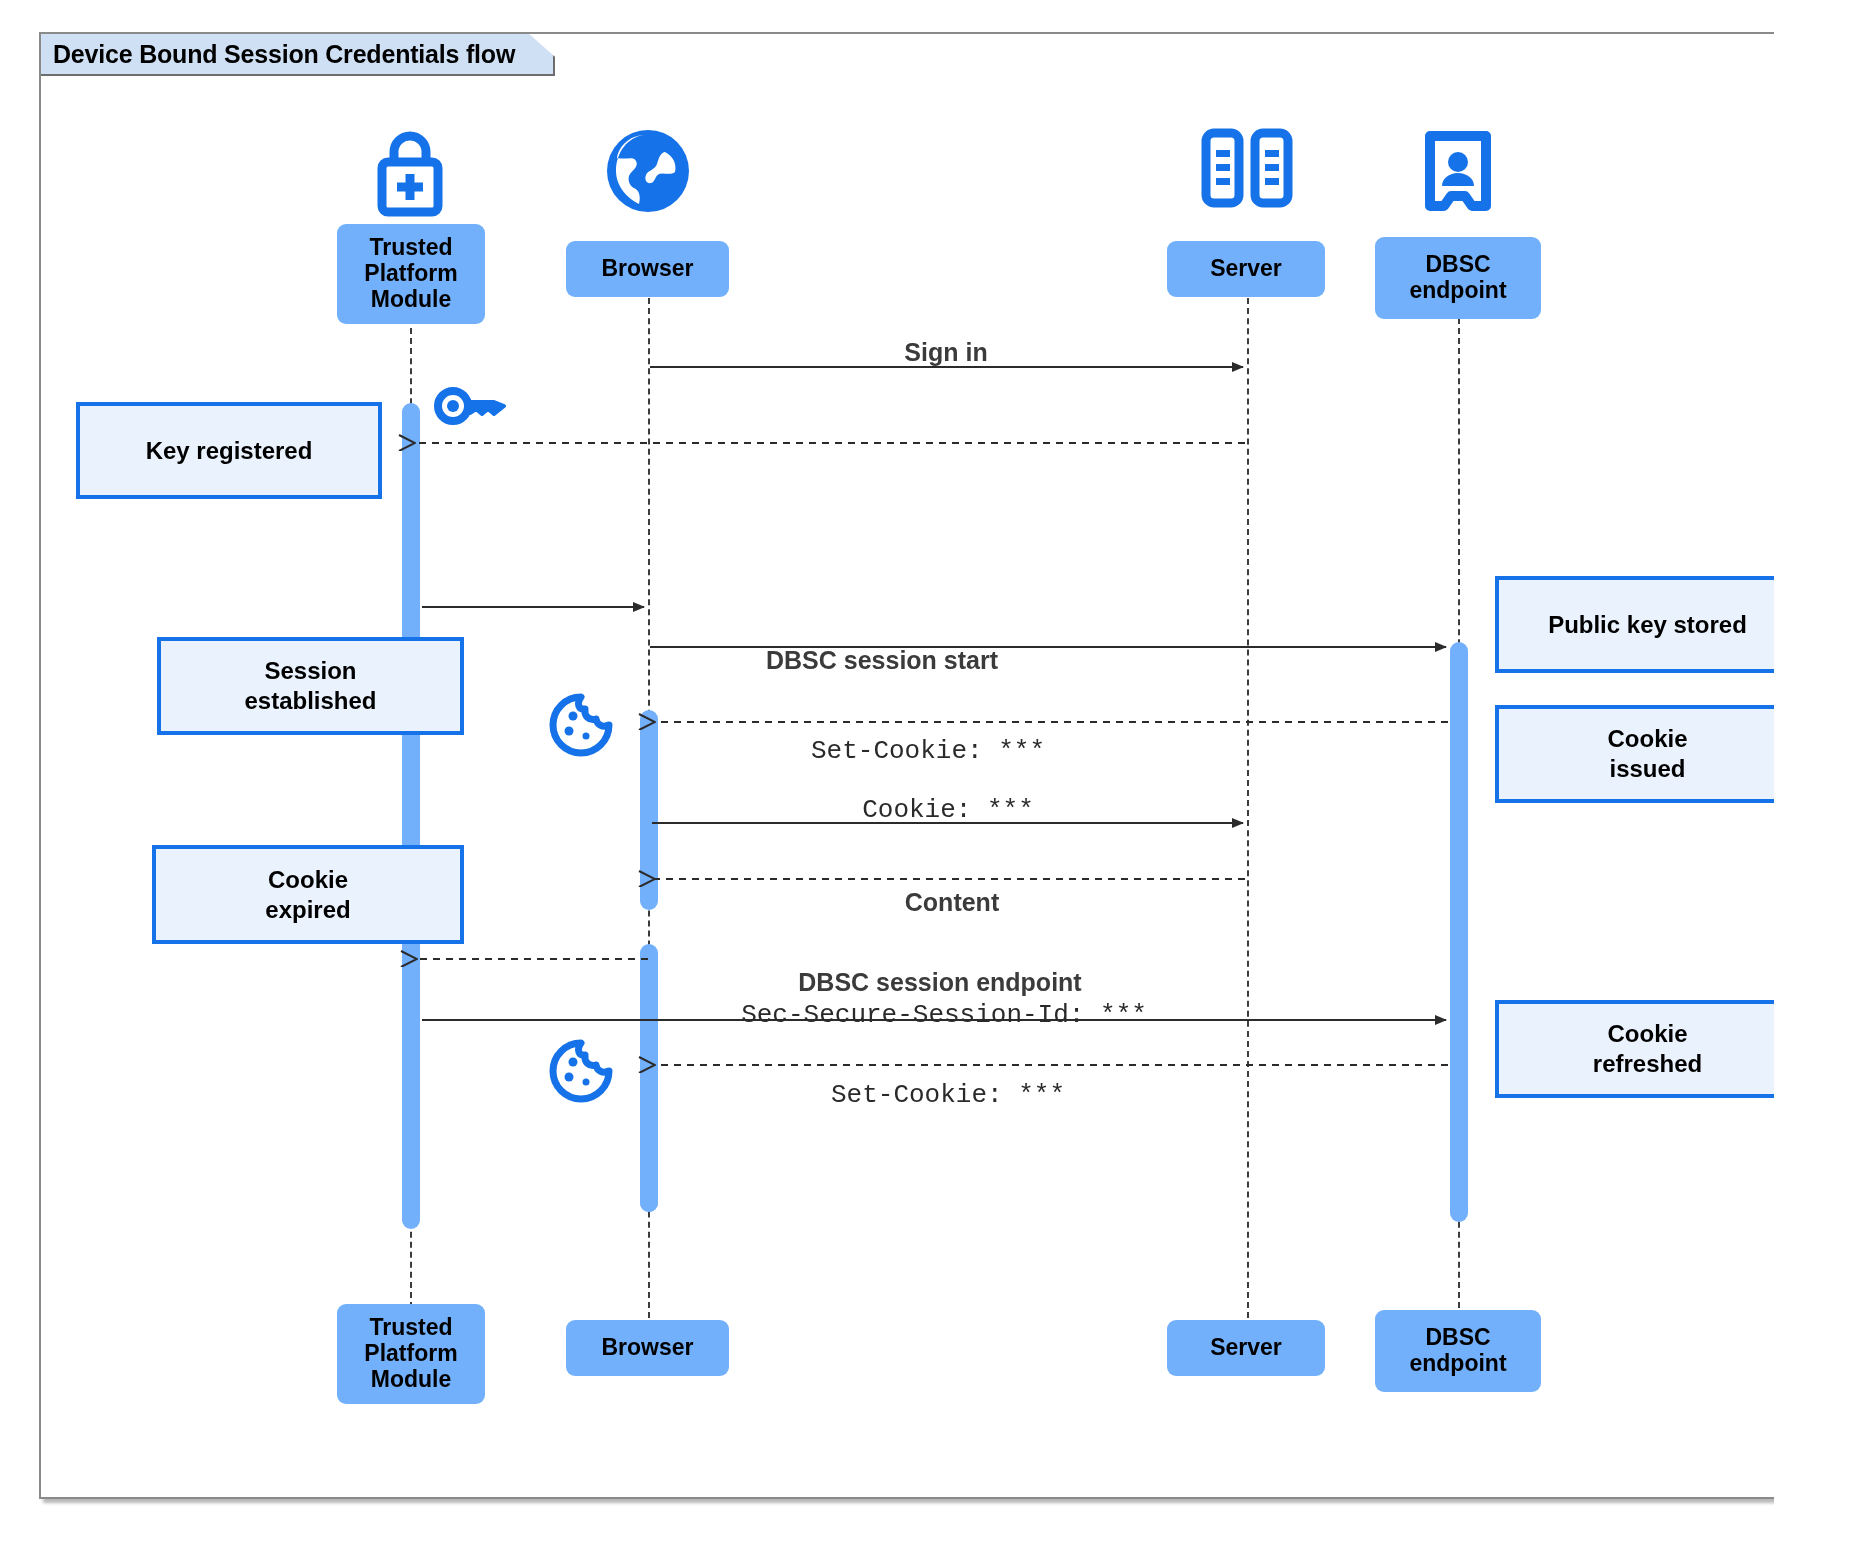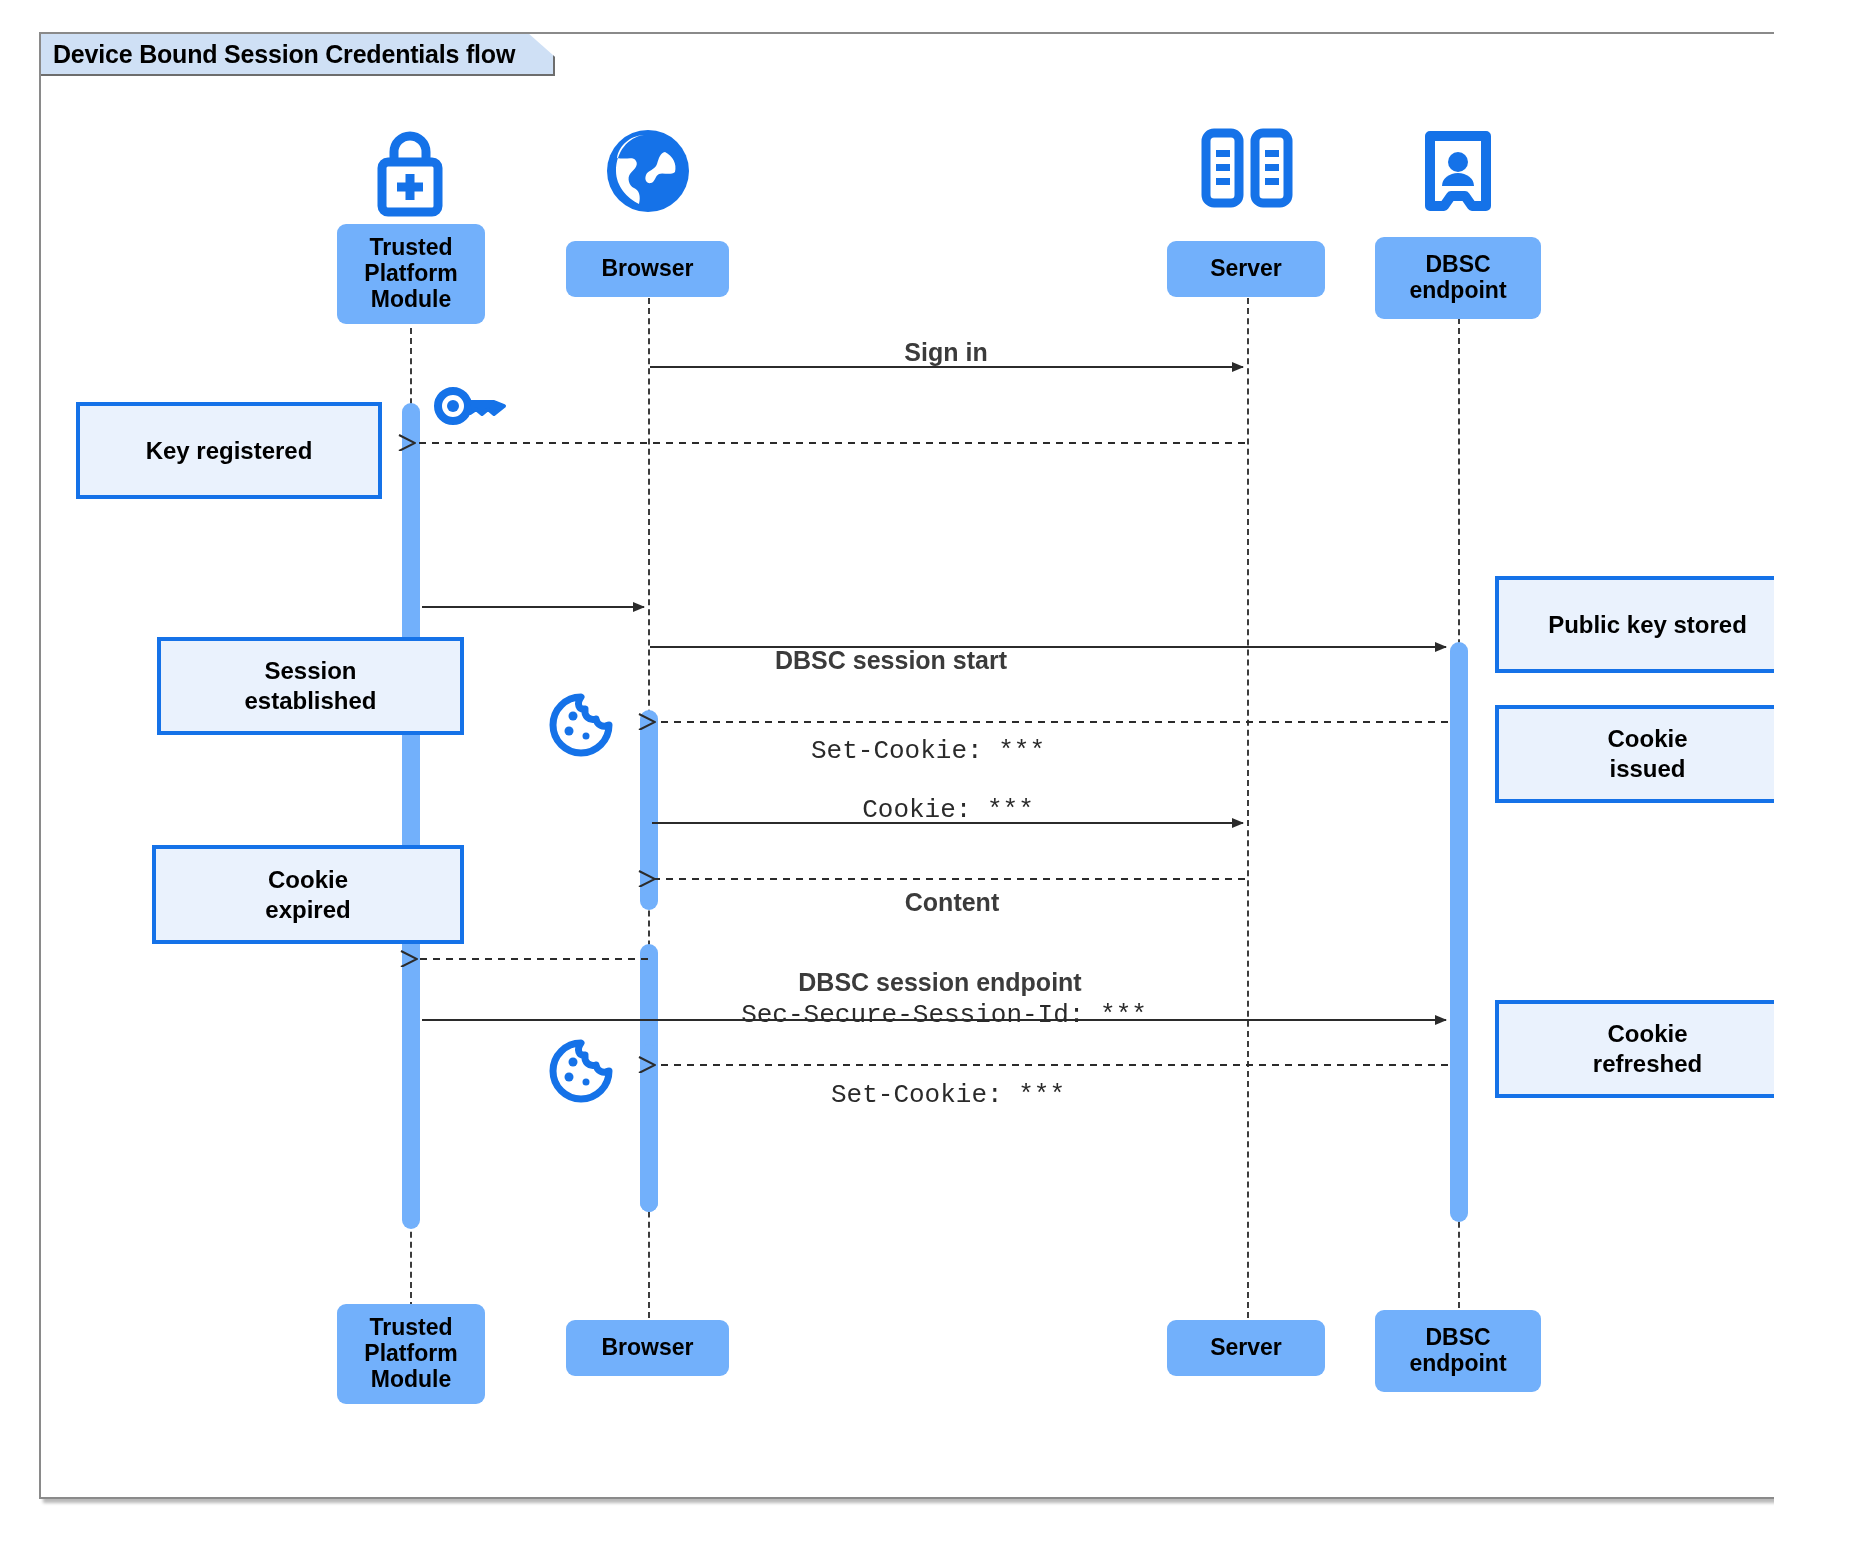--- a/index.html
+++ b/index.html
@@ -216,21 +216,21 @@
     <line x1="1245" y1="879" x2="654" y2="879" stroke="#2b2b2b" stroke-width="2" stroke-dasharray="7,6" marker-end="url(#openheadL)"></line>
 
     <line x1="648" y1="959" x2="416" y2="959" stroke="#2b2b2b" stroke-width="2" stroke-dasharray="7,6" marker-end="url(#openheadL)"></line>
 
     <line x1="422" y1="1020" x2="1446" y2="1020" stroke="#2b2b2b" stroke-width="2" marker-end="url(#solidhead)"></line>
 
     <line x1="1448" y1="1065" x2="654" y2="1065" stroke="#2b2b2b" stroke-width="2" stroke-dasharray="7,6" marker-end="url(#openheadL)"></line>
   </svg>
 
   <div class="msg-label sans" style="left:946px;top:338px;">Sign in</div>
-  <div class="msg-label sans" style="left:882px;top:646px;margin-left:9px;">DBSC session start</div>
+  <div class="msg-label sans" style="left:882px;top:646px;">DBSC session start</div>
   <div class="msg-label mono" style="left:928px;top:736px;">Set-Cookie: ***</div>
   <div class="msg-label mono" style="left:948px;top:795px;">Cookie: ***</div>
   <div class="msg-label sans" style="left:952px;top:888px;">Content</div>
   <div class="msg-label sans" style="left:940px;top:968px;">DBSC session endpoint</div>
   <div class="msg-label mono" style="left:944px;top:1000px;">Sec-Secure-Session-Id: ***</div>
   <div class="msg-label mono" style="left:948px;top:1080px;">Set-Cookie: ***</div>
 
   <div class="participant" style="left:337px;top:1304px;width:148px;height:100px;">
     <span style="white-space:pre-line">Trusted
 Platform

